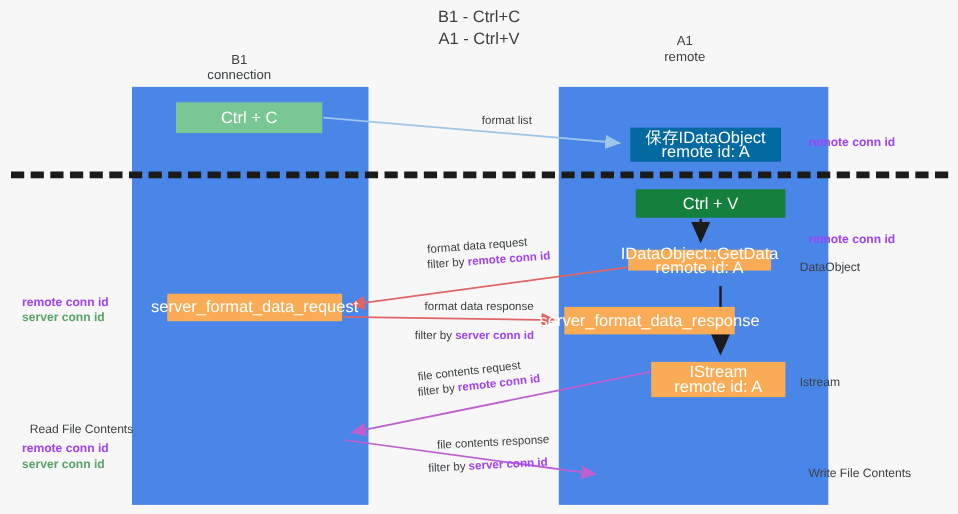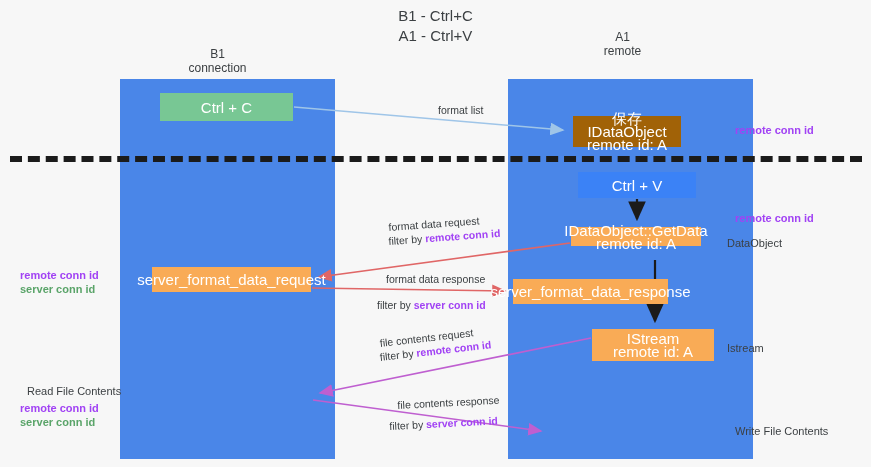--- a/index.html
+++ b/index.html
@@ -38,23 +38,23 @@
   
   .box{
     box-sizing:border-box;
     display:flex;flex-direction:column;
     align-items:center;justify-content:center;
     color:#ffffff;font-size:15px;line-height:13px;
     text-align:center;white-space:pre-line;
   }
 
   #box-ctrlc{left:160px;top:93px;width:133px;height:28px;background:#78c794;}
-  #box-ctrlv{left:578px;top:172px;width:118px;height:26px;background:#3b82f6;}
-
-  #box-idataobject{left:573px;top:116px;width:108px;height:31px;background:#a16207;}
+  #box-ctrlv{left:578px;top:172px;width:136px;height:26px;background:#15803d;}
+
+  #box-idataobject{left:573px;top:116px;width:137px;height:31px;background:#0369a1;}
   #box-getdata{left:571px;top:227px;width:130px;height:19px;background:#f9ab56;}
   #box-istream{left:592px;top:329px;width:122px;height:32px;background:#f9ab56;}
   #box-sfdreq{left:152px;top:267px;width:159px;height:25px;background:#f9ab56;}
   #box-sfdresp{left:513px;top:279px;width:155px;height:25px;background:#f9ab56;}
   #box-sfcreq{left:152px;top:384px;width:159px;height:25px;background:#f9ab56;}
   #box-sfcresp{left:549px;top:418px;width:155px;height:25px;background:#f9ab56;}
 
   
   .side{font-size:11px;color:#3c4043;line-height:14px;}
   .purple{color:#a142f4;font-weight:bold;}

